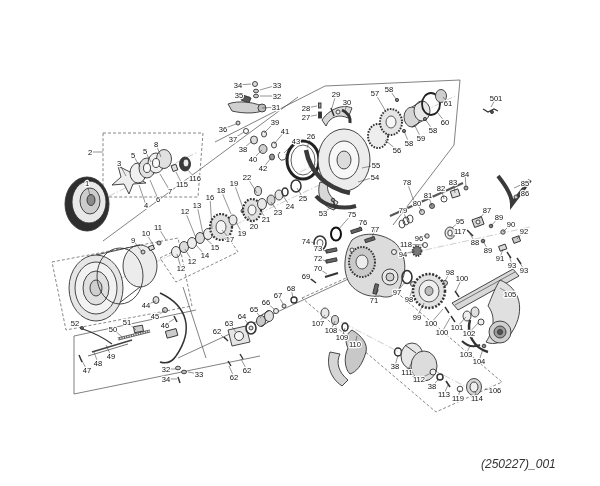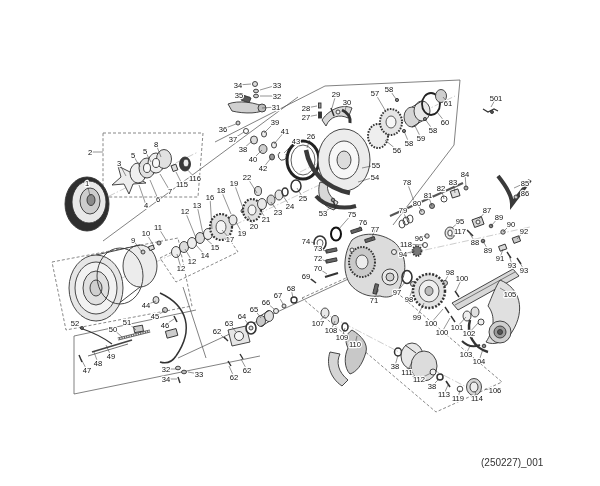--- a/index.html
+++ b/index.html
@@ -1,20 +1,20 @@
 <!DOCTYPE html>
 <html><head>
 <meta charset="utf-8">
 <style>
   html,body{margin:0;padding:0;background:#fff;}
   .stage{position:relative;width:600px;height:486px;background:#fff;overflow:hidden;
          font-family:"Liberation Sans",sans-serif;}
   .stage svg{position:absolute;left:0;top:0;}
-  .footer{position:absolute;left:481px;top:457px;font-size:10px;color:#333;
-          font-family:"Liberation Sans",sans-serif;}
+  .footer{position:absolute;left:481px;top:457px;font-size:12px;color:#333;
+          font-family:"Liberation Sans",sans-serif;font-style:italic;}
   text.lbl{font-family:"Liberation Sans",sans-serif;font-size:7.6px;fill:#111;
            paint-order:stroke;stroke:#fff;stroke-width:2.4px;stroke-linejoin:round;
            text-anchor:middle;}
 </style>
 </head>
 <body>
 
 <div class="stage">
 <svg width="600" height="486" viewBox="0 0 600 486">
 

